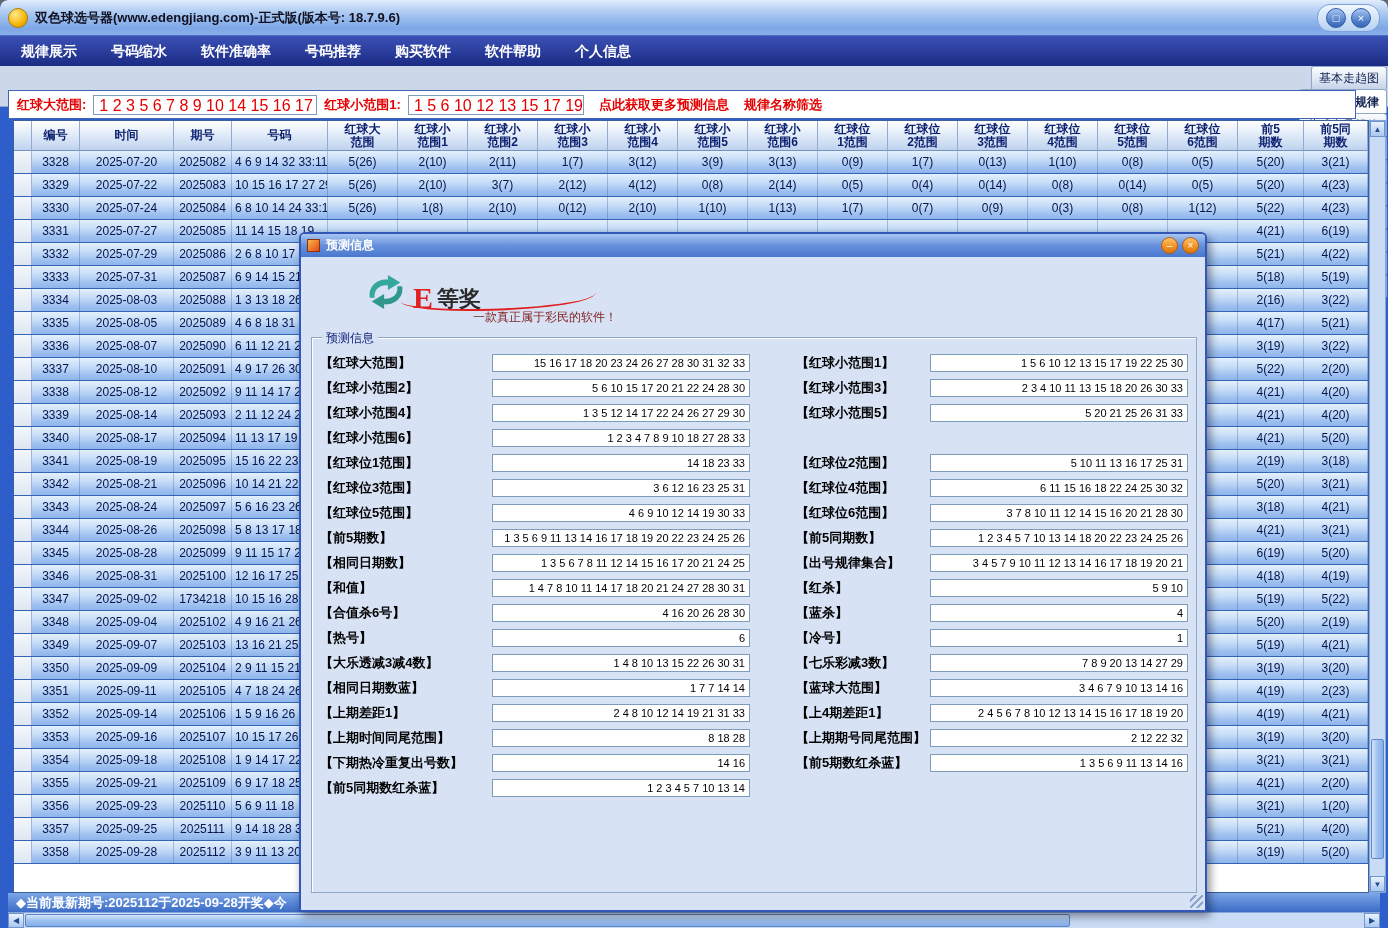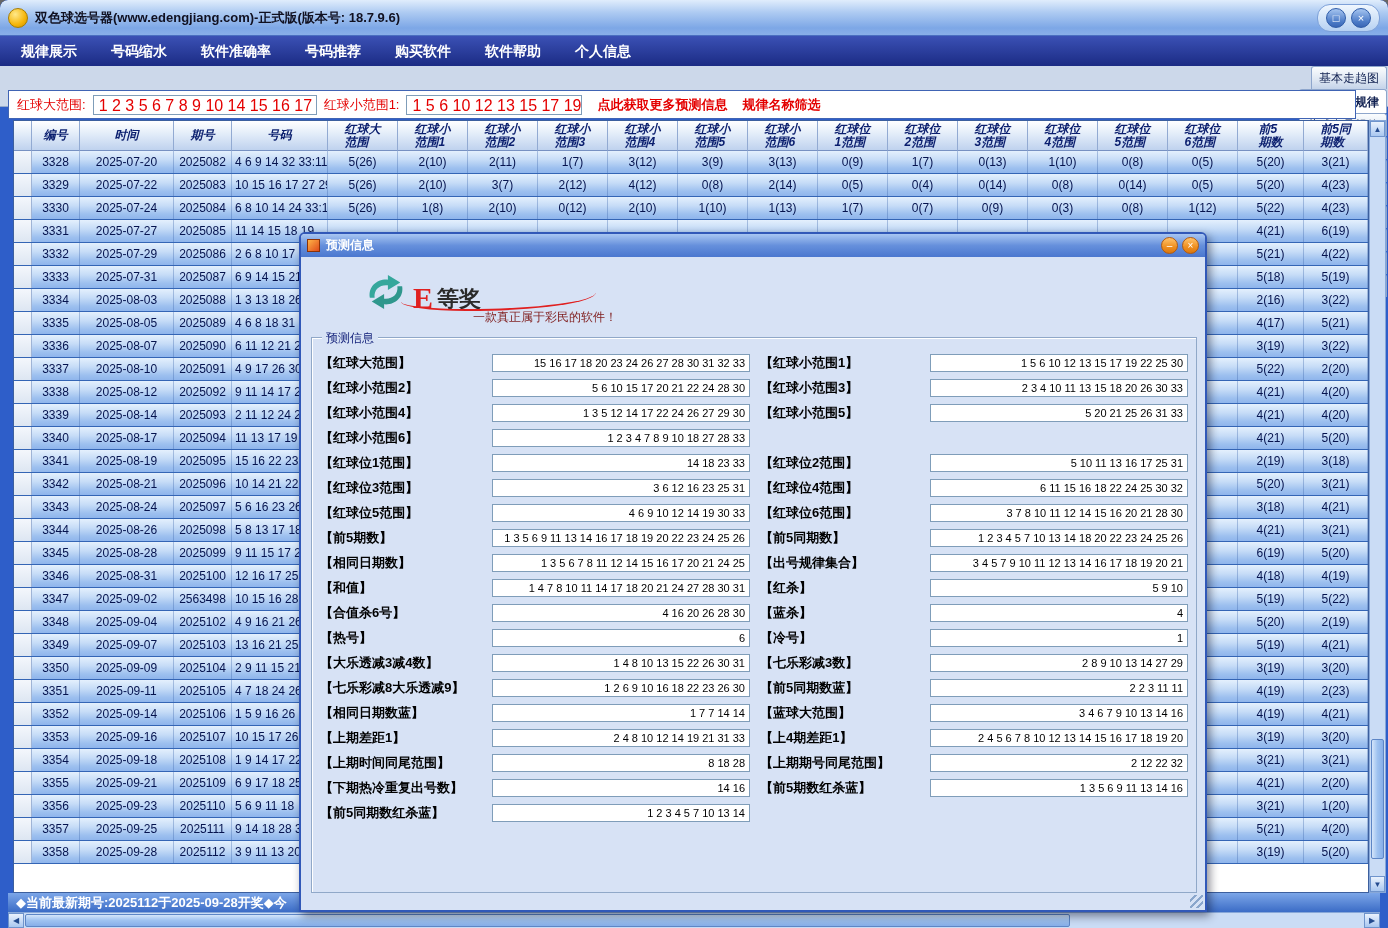--- a/index.html
+++ b/index.html
@@ -13,29 +13,29 @@
 .win-btn{width:20px;height:20px;border-radius:50%;background:linear-gradient(180deg,#a6c5f0,#4d7cc8 70%,#3a66b4);border:1px solid #2f5ca8;color:#fff;font-size:11px;line-height:18px;text-align:center;cursor:pointer;}
 
 .menubar{position:absolute;top:36px;left:0;right:0;height:30px;background:linear-gradient(180deg,#3b51b5 0%,#1b2b84 100%);display:flex;align-items:center;padding:0 4px;}
 .menu-item{color:#fff;font-weight:bold;font-size:14px;padding:0 17px;line-height:30px;cursor:pointer;white-space:nowrap;}
 
 .tabbar{position:absolute;top:66px;left:0;right:0;height:41px;background:#ccd8ea;display:flex;align-items:flex-end;padding-left:6px;border-bottom:1px solid #94aacc;flex-direction:column;}
 .tab{font-size:12px;color:#102050;background:linear-gradient(180deg,#fbfdfe,#dde6f2 60%,#c4d3e9);border:1px solid #8ea6cc;border-bottom:none;padding:3px 7px 2px;margin-right:1px;border-radius:3px 3px 0 0;cursor:pointer;white-space:nowrap;}
 .tab.active{background:#fff;font-weight:bold;padding-top:4px;}
 
 .filterbar{position:absolute;top:90px;left:8px;width:1348px;height:29px;background:#fff;border:1px solid #4064b4;display:flex;align-items:center;padding:0 8px;gap:7px;}
-.flabel{color:#e40000;font-size:13px;font-weight:normal;white-space:nowrap;}
+.flabel{color:#e40000;font-size:13px;font-weight:bold;white-space:nowrap;}
 .finput{border:1px solid #7f9db9;background:#fff;color:#e40000;font-size:16px;padding:1px 5px;height:20px;line-height:17px;white-space:nowrap;overflow:hidden;}
 .finput.w1{width:224px;} .finput.w2{width:176px;}
 .flink{color:#e40000;font-size:13px;font-weight:bold;margin-left:8px;cursor:pointer;white-space:nowrap;}
 
 .table-wrap{position:absolute;left:13px;top:120px;width:1356px;height:773px;background:#fff;border:1px solid #3c5f9e;overflow:hidden;}
 .thead,.row{display:grid;grid-template-columns:18px 48px 94px 58px 96px repeat(13,70px) 66px 64px;}
 .thead{height:30px;}
-.th{background:linear-gradient(180deg,#ffffff,#e2ecf9 45%,#bfd2ee);border-right:1px solid #92aad2;border-bottom:1px solid #7791c2;color:#0a1e6e;font-size:12px;font-weight:bold;display:flex;align-items:center;justify-content:center;white-space:pre-line;line-height:13px;overflow:hidden;font-style:italic;}
+.th{background:linear-gradient(180deg,#ffffff,#e2ecf9 45%,#bfd2ee);border-right:1px solid #92aad2;border-bottom:1px solid #7791c2;color:#0a1e6e;font-size:12px;font-weight:bold;display:flex;align-items:center;justify-content:center;text-align:center;white-space:pre-line;line-height:13px;overflow:hidden;}
 .row{height:23px;background:linear-gradient(180deg,#e4f0fd 0%,#c6dcf7 40%,#9dc0ef 78%,#8fb5ec 100%);border-bottom:1px solid #3465b5;cursor:pointer;}
 .c{font-size:12px;color:#05134e;display:flex;align-items:center;justify-content:center;overflow:hidden;white-space:nowrap;border-right:1px solid rgba(60,100,170,.35);}
 .c.sel{background:linear-gradient(180deg,#f4f7fc,#dde6f2);border-right:1px solid #9fb4d6;}
 .c.nums{justify-content:flex-start;padding-left:3px;}
 
 .vscroll{position:absolute;left:1369px;top:120px;width:17px;height:773px;background:#cadcf5;border:1px solid #87a7d8;}
 .sb-btn{position:absolute;left:0;width:15px;height:16px;background:linear-gradient(180deg,#eaf2fd,#a9c7f0);border:1px solid #6f94cc;color:#234a8e;font-size:8px;display:flex;align-items:center;justify-content:center;cursor:pointer;}
 .sb-up{top:0;} .sb-down{bottom:0;}
 .vthumb{position:absolute;left:1px;width:13px;top:618px;height:120px;background:linear-gradient(90deg,#d4e5fa,#9ec2f0 50%,#86aee8);border:1px solid #5d86c6;border-radius:2px;cursor:pointer;}
 .statusbar{position:absolute;left:8px;top:893px;width:1372px;height:19px;background:linear-gradient(180deg,#7ca6e8,#3b6cc6);display:flex;align-items:center;padding:0 8px;}
@@ -55,21 +55,21 @@
 .brand{position:absolute;left:62px;top:16px;display:flex;align-items:flex-end;gap:4px;}
 .brand-e{font-family:"Liberation Serif","DejaVu Serif",serif;font-size:30px;font-weight:bold;color:#e02020;line-height:26px;}
 .brand-rest{font-size:22px;font-weight:bold;color:#2a2a2a;line-height:24px;}
 .brand-swoosh{position:absolute;left:100px;top:26px;width:195px;height:28px;border-bottom:2px solid #e02020;border-radius:0 0 100% 50%;}
 .tagline{position:absolute;left:172px;top:52px;color:#7f1d1d;font-size:12px;white-space:nowrap;}
 .groupbox{position:absolute;left:10px;top:80px;width:886px;height:556px;border:1px solid #90a8c8;box-shadow:inset 1px 1px 0 #ffffff;}
 .group-label{position:absolute;top:-8px;left:10px;background:#d7e2f5;padding:0 4px;font-size:12px;color:#16247c;}
 .dlg-fields{position:absolute;left:0;top:12px;right:0;}
 .frow{display:grid;grid-template-columns:172px 258px 180px 258px;height:25px;align-items:center;padding-left:8px;}
 .flab{font-size:13px;font-weight:bold;color:#000;white-space:nowrap;overflow:hidden;}
-.flab.r{padding-left:10px;}
+.flab.r{padding-left:10px;margin-left:36px;}
 .fval{height:18px;border:1px solid #7f9db9;background:#fff;font-size:11px;color:#000;padding:1px 4px;white-space:nowrap;overflow:hidden;line-height:14px;text-align:right;}
 .fval.hidden{visibility:hidden;}
 .resize-grip{position:absolute;right:2px;bottom:2px;width:13px;height:13px;background:repeating-linear-gradient(135deg,transparent 0 3px,#8aa6cc 3px 5px);}
 </style>
 </head>
 <body>
 
 <div id="app">
 
   <div class="titlebar">
@@ -567,21 +567,21 @@
           <div class="c"></div>
           <div class="c"></div>
           <div class="c"></div>
           <div class="c">4(18)</div>
           <div class="c">4(19)</div>
         </div>
         <div class="row">
           <div class="c sel"></div>
           <div class="c">3347</div>
           <div class="c">2025-09-02</div>
-          <div class="c">2563498</div>
+          <div class="c">1734218</div>
           <div class="c nums">10 15 16 28 30</div>
           <div class="c"></div>
           <div class="c"></div>
           <div class="c"></div>
           <div class="c"></div>
           <div class="c"></div>
           <div class="c"></div>
           <div class="c"></div>
           <div class="c"></div>
           <div class="c"></div>
@@ -945,27 +945,21 @@
             <div class="frow">
               <div class="flab">【热号】</div>
               <div class="fval">6</div>
               <div class="flab r">【冷号】</div>
               <div class="fval">1</div>
             </div>
             <div class="frow">
               <div class="flab">【大乐透减3减4数】</div>
               <div class="fval">1 4 8 10 13 15 22 26 30 31</div>
               <div class="flab r">【七乐彩减3数】</div>
-              <div class="fval">2 8 9 10 13 14 27 29</div>
-            </div>
-            <div class="frow">
-              <div class="flab">【七乐彩减8大乐透减9】</div>
-              <div class="fval">1 2 6 9 10 16 18 22 23 26 30</div>
-              <div class="flab r">【前5同期数蓝】</div>
-              <div class="fval">2 2 3 11 11</div>
+              <div class="fval">7 8 9 20 13 14 27 29</div>
             </div>
             <div class="frow">
               <div class="flab">【相同日期数蓝】</div>
               <div class="fval">1 7 7 14 14</div>
               <div class="flab r">【蓝球大范围】</div>
               <div class="fval">3 4 6 7 9 10 13 14 16</div>
             </div>
             <div class="frow">
               <div class="flab">【上期差距1】</div>
               <div class="fval">2 4 8 10 12 14 19 21 31 33</div>

